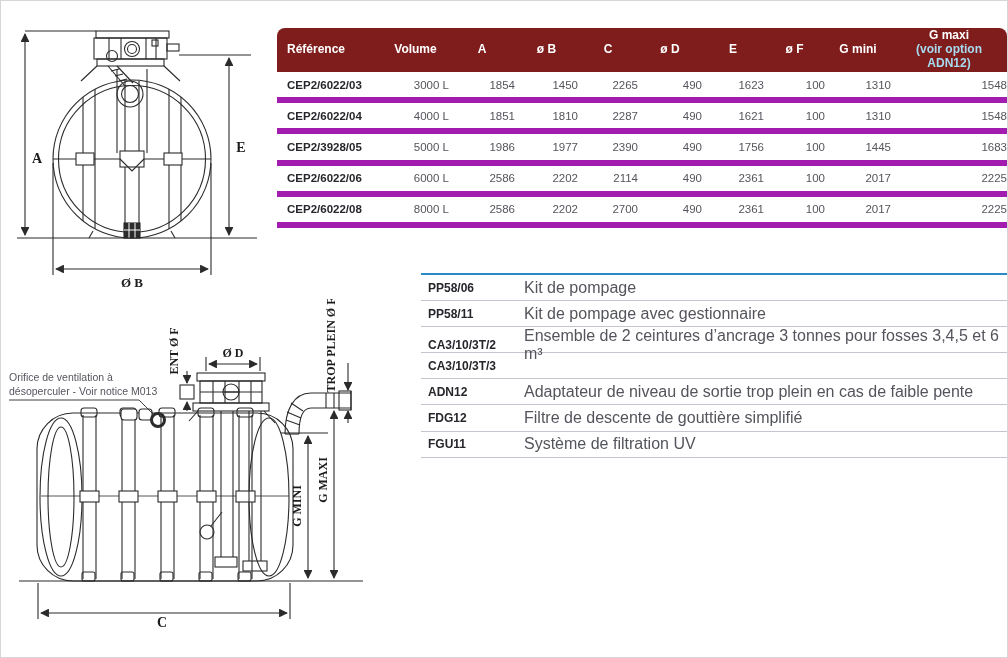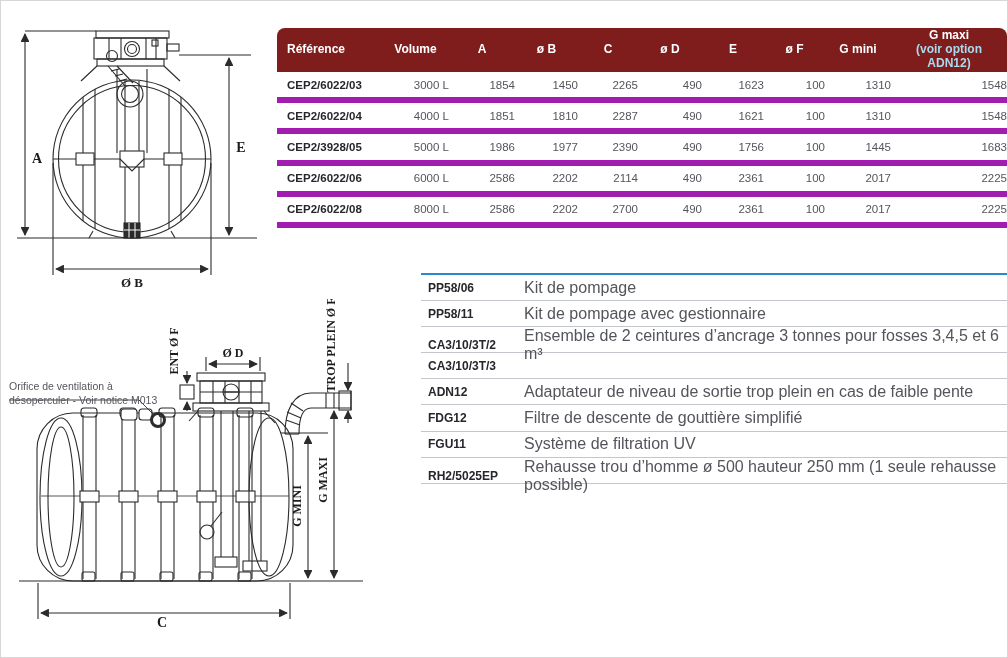--- a/index.html
+++ b/index.html
@@ -2,21 +2,21 @@
 <html><head>
 <meta charset="utf-8">
 <style>
   html,body{margin:0;padding:0;background:#e9e9e9;}
   .page{position:relative;width:1008px;height:658px;background:#ffffff;
         border:1px solid #d6d6d6;box-sizing:border-box;overflow:hidden;
         font-family:"Liberation Sans",sans-serif;}
   
   .front-view{position:absolute;left:12px;top:12px;}
   .side-view{position:absolute;left:0px;top:298px;}
-  .vent-note{position:absolute;left:8px;top:379px;width:162px;
+  .vent-note{position:absolute;left:8px;top:370px;width:162px;
              font-size:10.5px;line-height:1.3;color:#55565e;}
   svg text.dim{font-family:"Liberation Serif",serif;font-weight:bold;fill:#1c1c1c;}
   
   .spec-table{position:absolute;left:276px;top:27px;width:730px;}
   .spec-grid{display:grid;grid-template-columns:105px 67px 66px 63px 60px 64px 62px 61px 66px 1fr;align-items:center;}
   .spec-head{background:#7f1d1d;border-radius:8px 8px 0 0;height:44px;}
   .h-cell{color:#ffffff;font-weight:bold;font-size:12px;text-align:center;line-height:1.1;}
   .h-cell.first{text-align:left;padding-left:10px;}
   .h-sub{display:block;color:#a7dcf0;font-size:12px;font-weight:bold;max-width:82px;margin:1px auto 0;line-height:1.15;}
   .spec-row{height:25.2px;border-bottom:6px solid #a21caf;}
@@ -311,19 +311,15 @@
       <div class="a-desc">Adaptateur de niveau de sortie trop plein en cas de faible pente</div>
     </div>
     <div class="acc-row">
       <div class="a-code">FDG12</div>
       <div class="a-desc">Filtre de descente de gouttière simplifié</div>
     </div>
     <div class="acc-row">
       <div class="a-code">FGU11</div>
       <div class="a-desc">Système de filtration UV</div>
     </div>
-    <div class="acc-row">
-      <div class="a-code">RH2/5025EP</div>
-      <div class="a-desc">Rehausse trou d’homme ø 500 hauteur 250 mm (1 seule rehausse possible)</div>
-    </div>
   </div>
 
 </div>
 
 </body></html>

